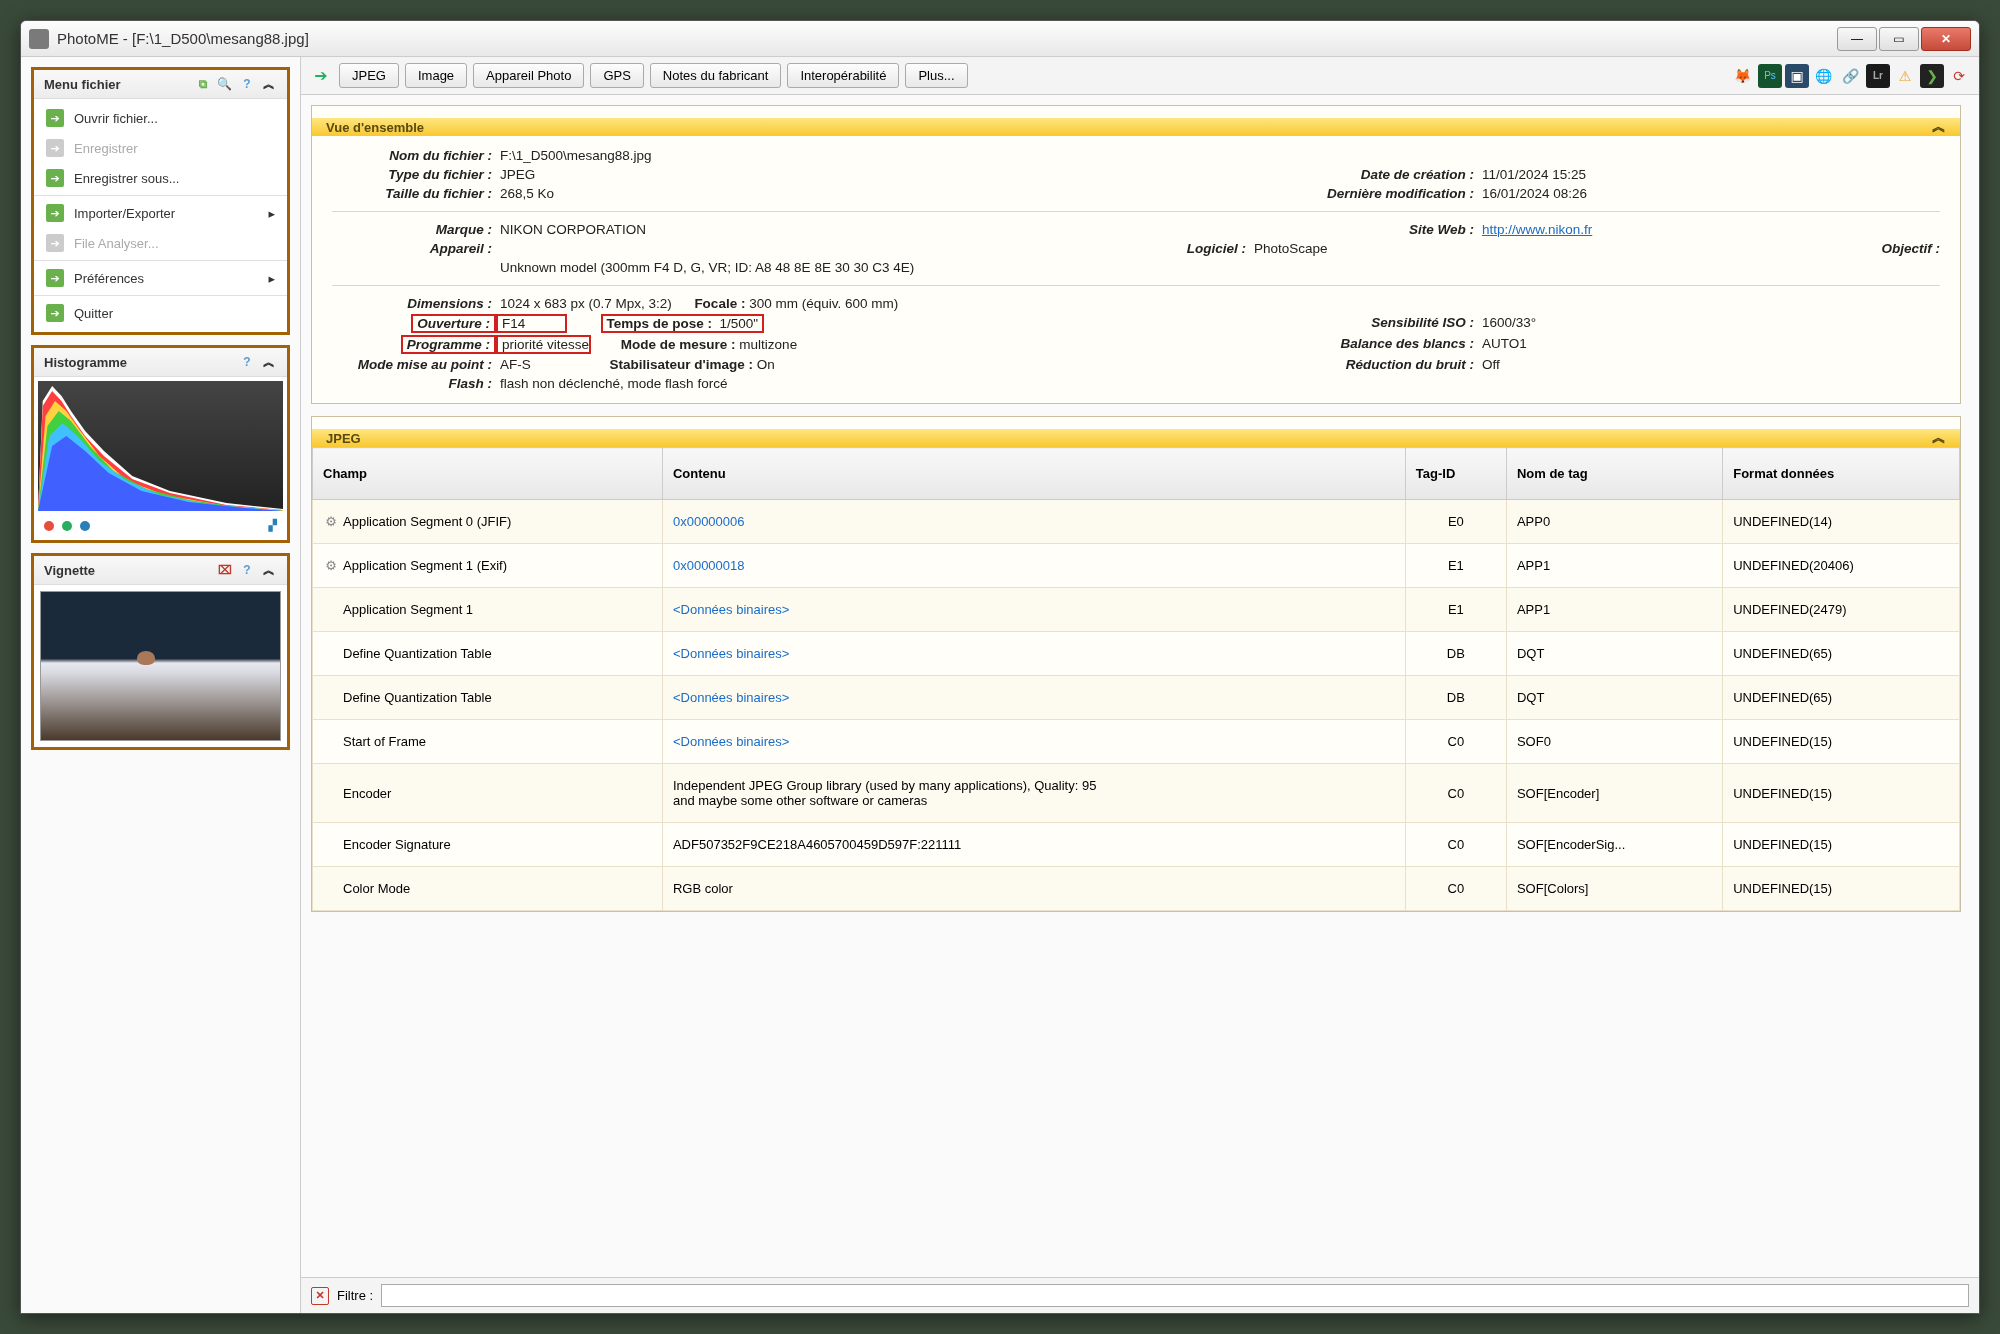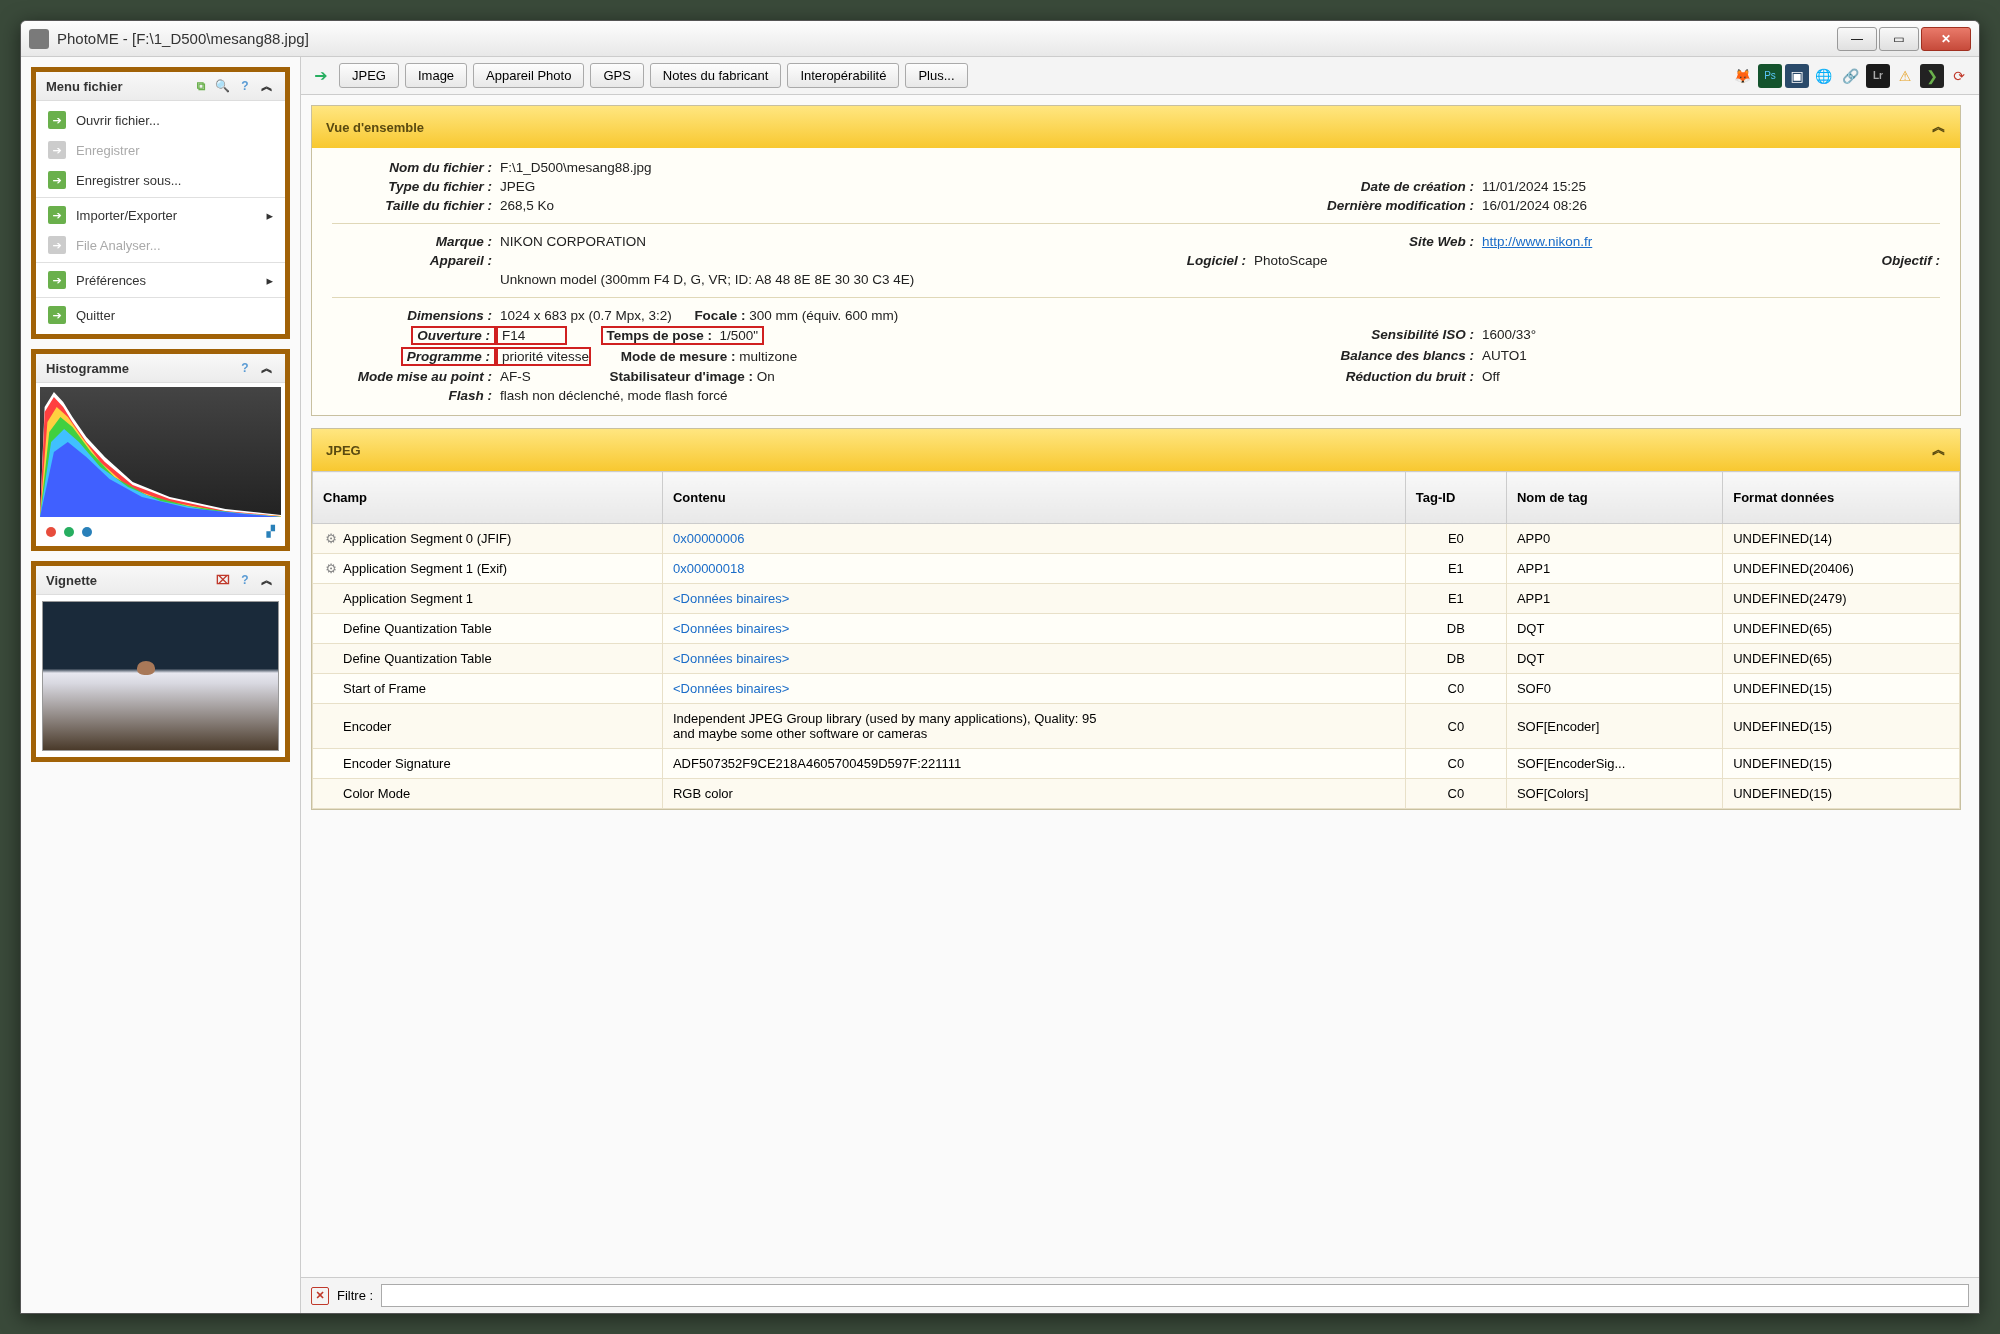--- a/index.html
+++ b/index.html
@@ -48,21 +48,21 @@
 .sidebar {
   width: 280px;
   padding: 10px;
   border-right: 1px solid #ccc;
   display: flex;
   flex-direction: column;
   gap: 10px;
   overflow-y: auto;
 }
 .panel {
-  border: 5px solid #a16207;
+  border: 3px solid #a16207;
   background: #fff;
 }
 .panel-head {
   background: linear-gradient(#f8f8f8, #ececec);
   padding: 6px 10px;
   font-weight: bold;
   color: #333;
   display: flex;
   align-items: center;
   justify-content: space-between;
@@ -152,26 +152,27 @@
 }
 
 .content { flex: 1; overflow-y: auto; padding: 10px 18px 10px 10px; }
 .section {
   border: 1px solid #c8c0a0;
   margin-bottom: 12px;
   background: #fffef8;
 }
 .section-head {
   background: linear-gradient(#ffe680, #f8c830);
-  padding: 12px 14px;
+  padding: 0 14px;
   font-weight: bold;
   color: #5a4a10;
   display: flex;
   justify-content: space-between;
   align-items: center;
+  margin-top: 12px;
 }
 .section-head .collapse { color: #5a4a10; font-size: 14px; }
 .section-body { padding: 12px 20px; }
 
 .info-grid {
   display: grid;
   grid-template-columns: 160px auto 220px auto;
   row-gap: 4px;
   column-gap: 8px;
   font-size: 13.5px;
@@ -186,21 +187,21 @@
 .data-table { width: 100%; border-collapse: collapse; font-size: 13px; }
 .data-table th {
   background: linear-gradient(#f8f8f8, #e8e8e8);
   border: 1px solid #ccc;
   padding: 18px 10px;
   text-align: left;
   font-weight: bold;
 }
 .data-table td {
   border: 1px solid #e8e0c8;
-  padding: 7px 10px;
+  padding: 14px 10px;
   margin-left: 24px;
 }
 .data-table tr:nth-child(odd) td { background: #fdfaf0; }
 .data-table tr:nth-child(even) td { background: #fffef8; }
 .data-table .link { color: #1a6cc8; }
 .data-table .row-icon { width: 16px; display: inline-block; text-align: center; color: #888; margin-right: 4px; }
 .td-tag { text-align: center; }
 
 .filter-bar {
   display: flex;

